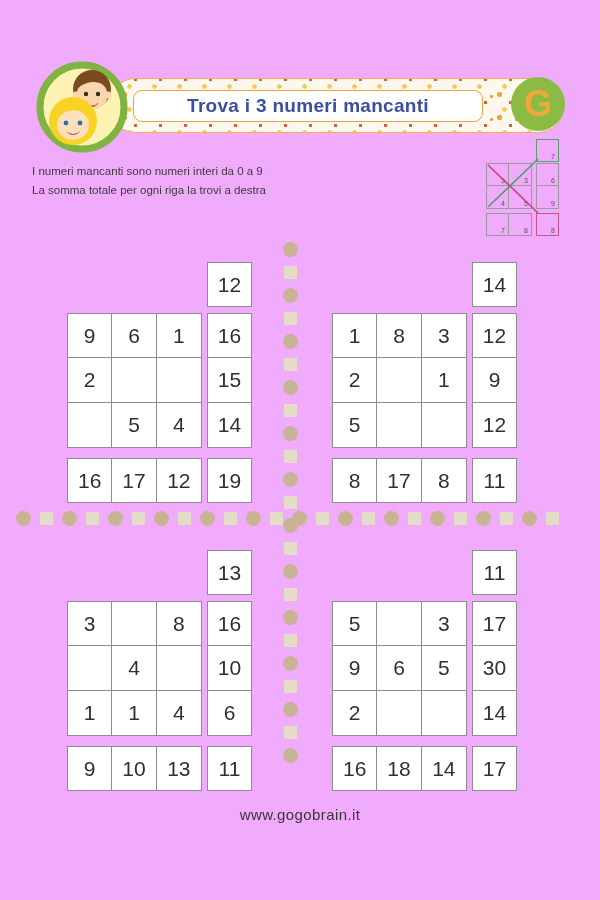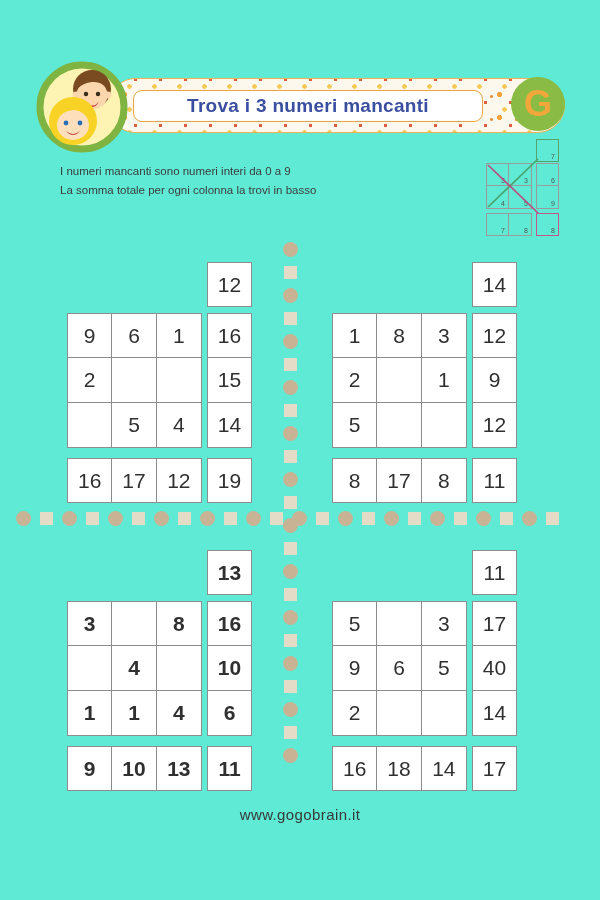--- a/index.html
+++ b/index.html
@@ -1,17 +1,17 @@
 <!DOCTYPE html>
 <html><head>
 <meta charset="utf-8">
 <style>
   * { box-sizing: border-box; margin: 0; padding: 0; }
   html,body { width:600px; height:900px; background:#fff; font-family:"Liberation Sans", sans-serif; }
-  #page { position:relative; width:600px; height:900px; background:#5eead4; overflow:hidden; }
+  #page { position:relative; width:600px; height:900px; background:#f0abfc; overflow:hidden; }
 
   
   .banner { position:absolute; left:108px; top:78px; width:457px; height:55px;
     border-radius:28px; border:1px solid #f0b050; background-color:#fdf8ee;
     background-image:
       radial-gradient(circle, #f2a33c 2.4px, transparent 2.9px),
       radial-gradient(circle, #d9603d 1.5px, transparent 2.0px),
       radial-gradient(circle, #f6c854 2px, transparent 2.5px),
       radial-gradient(circle, #ef8f3a 1.2px, transparent 1.7px);
     background-position: 3px 4px, 14px 12px, 8px 19px, 20px 6px;
@@ -19,21 +19,21 @@
   .banner-inner { position:absolute; left:133px; top:90px; width:350px; height:32px;
     background:#fff; border:1px solid #eba43e; border-radius:9px;
     display:flex; align-items:center; justify-content:center; }
   .banner-title { color:#3b4fa0; font-weight:bold; font-size:19px; letter-spacing:0.3px; }
   .kids-logo { position:absolute; left:36px; top:60px; width:92px; height:94px; }
   .g-logo { position:absolute; left:511px; top:77px; width:54px; height:54px; border-radius:50%;
     background:#8abc45; display:flex; align-items:center; justify-content:center; }
   .g-letter { color:#f2a73b; font-size:36px; font-weight:bold; line-height:1; }
 
   
-  .instructions { position:absolute; left:32px; top:162px; font-size:11.5px; line-height:19px; color:#3c3c3c;margin-left:28px; }
+  .instructions { position:absolute; left:32px; top:162px; font-size:11.5px; line-height:19px; color:#3c3c3c; }
 
   
   .example { position:absolute; left:478px; top:139px; width:82px; height:94px; }
   .example .mcell { display:flex; align-items:flex-end; justify-content:flex-end;
     font-size:7px; color:#555; padding:1px 3px 1px 0; }
   .mgrid { position:absolute; left:8px; top:24px; width:46px; height:46px;
     display:grid; grid-template-columns:1fr 1fr; grid-template-rows:1fr 1fr; border:1px solid #9a9a9a; }
   .mgrid .mcell { border-right:1px solid #9a9a9a; border-bottom:1px solid #9a9a9a; }
   .mgrid .mcell:nth-child(2n) { border-right:none; }
   .mgrid .mcell:nth-child(n+3) { border-bottom:none; }
@@ -61,21 +61,21 @@
   .prows .cell:last-child { border-bottom:none; }
   .pcols { position:absolute; left:0; top:196px; width:135px; height:45px;
     display:grid; grid-template-columns:repeat(3,1fr); border:1px solid #8d8d8d; }
   .pcols .cell { border-right:1px solid #8d8d8d; }
   .pcols .cell:last-child { border-right:none; }
   .pdiag-top { position:absolute; left:140px; top:0; width:45px; height:45px; border:1px solid #8d8d8d; }
   .pdiag-bottom { position:absolute; left:140px; top:196px; width:45px; height:45px; border:1px solid #8d8d8d; }
 
   #puzzle-tl { left:67px; top:262px; }
   #puzzle-tr { left:332px; top:262px; }
-  #puzzle-bl { left:67px; top:550px;font-weight:bold; }
+  #puzzle-bl { left:67px; top:550px; }
   #puzzle-br { left:332px; top:550px; }
 
   
   .divider-h { position:absolute; left:16px; top:510px; width:568px; height:16px;
     display:flex; flex-direction:row; align-items:center; gap:9px; overflow:hidden; }
   .divider-v { position:absolute; left:282px; top:242px; width:16px; height:552px;
     display:flex; flex-direction:column; align-items:center; gap:9px; overflow:hidden; }
   .dot { width:15px; height:15px; min-width:15px; min-height:15px; border-radius:50%; background:#c8b494; }
   .sq  { width:13px; height:13px; min-width:13px; min-height:13px; background:#e5dcc8; }
 
@@ -114,21 +114,21 @@
       <path d="M30 71 Q37 77 44 71 Q41 75 37 75 Q33 75 30 71 Z" fill="#c94a44"></path>
     </g>
   </svg>
 
   <div class="g-logo">
     <span class="g-letter">G</span>
   </div>
 
   <div class="instructions">
     <div>I numeri mancanti sono numeri interi da 0 a 9</div>
-    <div>La somma totale per ogni colonna la trovi in basso</div>
+    <div>La somma totale per ogni riga la trovi a destra</div>
   </div>
 
   <div class="example">
     <div class="mdiag-top mcell">7</div>
     <div class="mgrid">
       <div class="mcell">3</div>
       <div class="mcell">3</div>
       <div class="mcell">4</div>
       <div class="mcell">5</div>
     </div>
@@ -233,21 +233,21 @@
       <div class="cell">3</div>
       <div class="cell">9</div>
       <div class="cell">6</div>
       <div class="cell">5</div>
       <div class="cell">2</div>
       <div class="cell"></div>
       <div class="cell"></div>
     </div>
     <div class="prows">
       <div class="cell">17</div>
-      <div class="cell">40</div>
+      <div class="cell">30</div>
       <div class="cell">14</div>
     </div>
     <div class="pcols">
       <div class="cell">16</div>
       <div class="cell">18</div>
       <div class="cell">14</div>
     </div>
     <div class="pdiag-bottom cell">17</div>
   </div>
 

